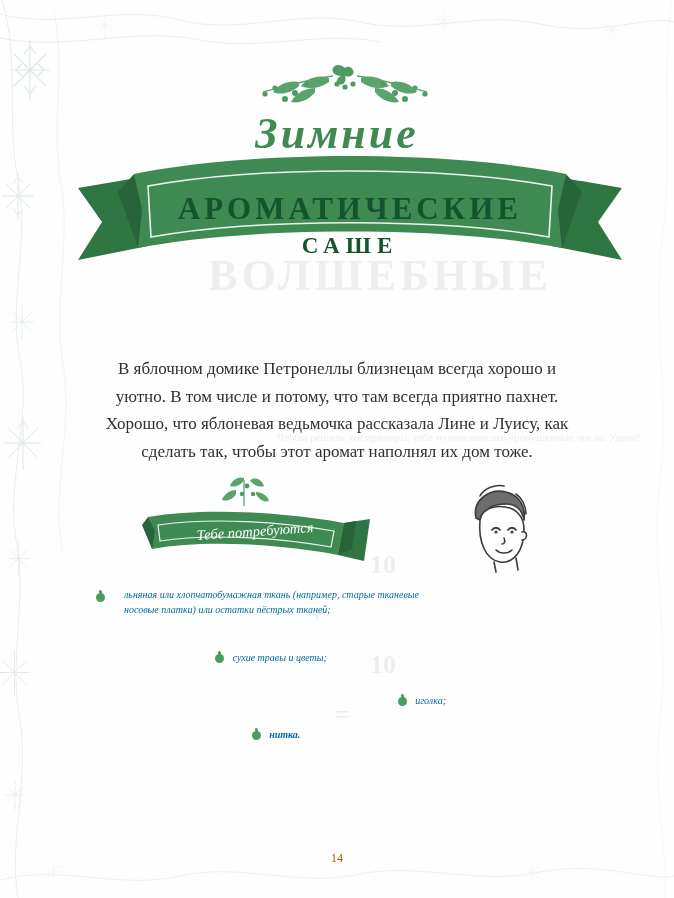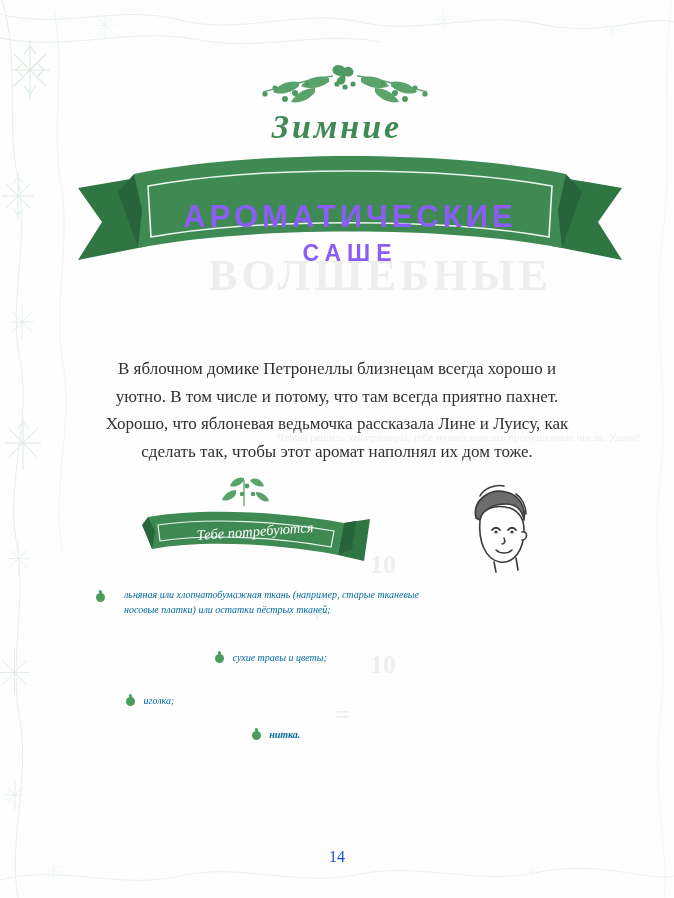--- a/index.html
+++ b/index.html
@@ -81,36 +81,36 @@
   }
 
   
   .title-zimnie {
     position: absolute;
     left: 0; right: 0; top: 108px;
     text-align: center;
     font-family: "Liberation Serif", serif;
     font-style: italic;
     font-weight: bold;
-    font-size: 34px;
+    font-size: 44px;
     color: #3f8a52;
     letter-spacing: 3px;
   }
 
   .ribbon-wrap {
     position: absolute;
     left: 70px; top: 148px;
     width: 560px; height: 135px;
   }
   .ribbon-text {
     position: absolute;
-    left: 0; right: 0; top: 48px;
-    text-align: center;
-    color: #8b5cf6;
-    font-family: Liberation Sans, sans-serif;
+    left: 0; right: 0; top: 40px;
+    text-align: center;
+    color: #14532d;
+    font-family: Liberation Serif, serif;
     font-weight: bold;
     font-size: 31px;
     letter-spacing: 4px;
     line-height: 1.35;
     pointer-events: none;
   }
   .ribbon-text .line2 {
     font-size: 23px;
     letter-spacing: 6px;
   }
@@ -154,21 +154,21 @@
     font-style: italic;
     color: #0369a1;
     line-height: 1.45;
   }
   .supply {
     position: relative;
     margin-bottom: 14px;
   }
   .s1 { text-align: left; padding-left: 28px; }
   .s2 { text-align: center; margin-top: 34px; }
-  .s3 { text-align: left; margin-top: 28px; padding-left: 30px; }
+  .s3 { text-align: right; margin-top: 28px; padding-left: 30px; }
   .s4 { text-align: center; margin-top: 20px; padding-left: 10px; font-weight: bold; }
 
   .bullet {
     display: inline-block;
     width: 9px; height: 9px;
     background: #4b9c5e;
     border-radius: 50% 50% 50% 50%;
     position: relative;
     margin-right: 6px;
     vertical-align: middle;
@@ -196,22 +196,22 @@
     position: absolute;
     left: 220px; top: 474px;
     width: 50px; height: 34px;
   }
 
   
   .page-number {
     position: absolute;
     left: 0; right: 0; bottom: 32px;
     text-align: center;
-    font-size: 16px;
-    color: #1d4ed8;
+    font-size: 12px;
+    color: #a16207;
   }
 </style>
 </head>
 <body>
 
 <div class="page">
 
   <svg class="frost-left" viewBox="0 0 72 898" xmlns="http://www.w3.org/2000/svg">
     <g stroke="#bcd6c4" fill="none" stroke-width="1.1">
       <g>

